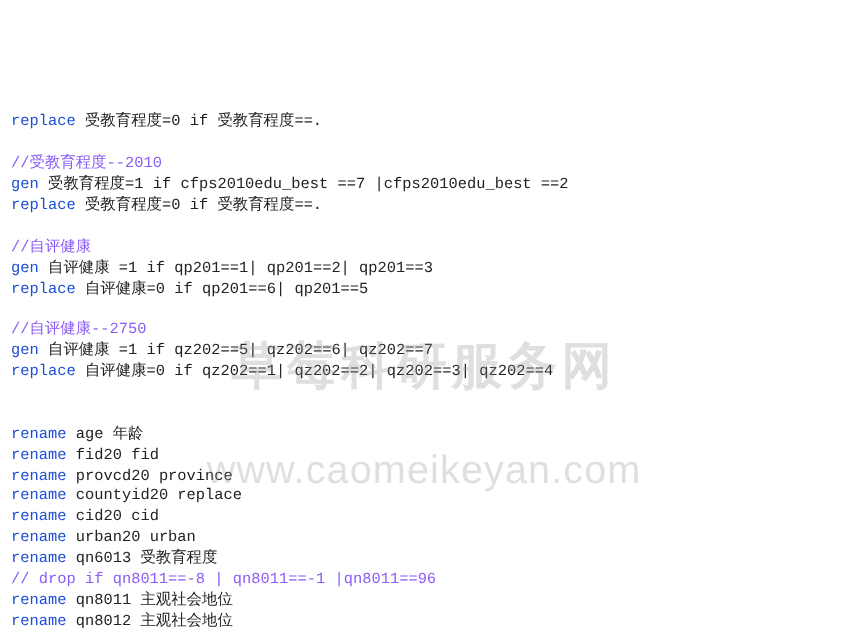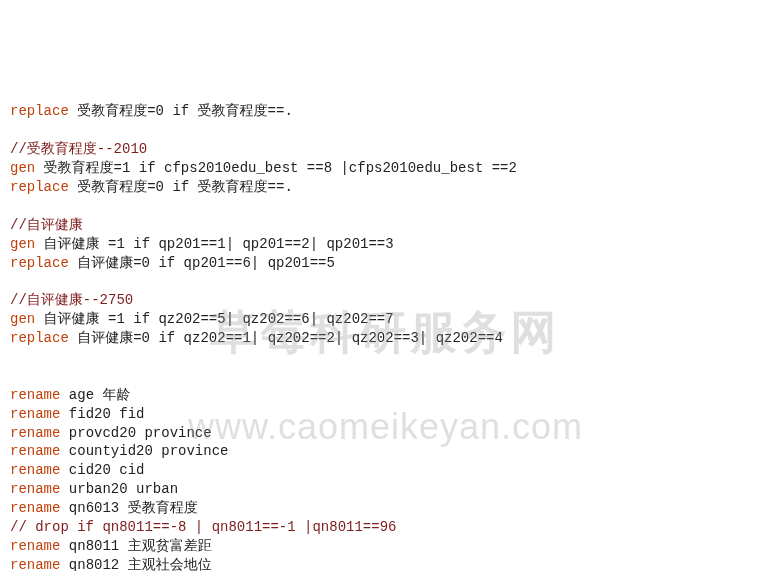--- a/index.html
+++ b/index.html
@@ -9,22 +9,22 @@
     font-size: 14px;
     line-height: 1.35;
     background: #ffffff;
     color: #222222;
     white-space: pre;
     width: 771px;
     box-sizing: border-box;
     overflow: hidden;
     position: relative;
   }
-  .kw { color: #c2410c; }
-  .cmt { color: #7f1d1d; }
+  .kw { color: #1d4ed8; }
+  .cmt { color: #8b5cf6; }
   .watermark {
     position: absolute;
     left: 50%;
     top: 50%;
     transform: translate(-50%, -50%);
     color: rgba(150,150,150,0.30);
     font-family: "Microsoft YaHei", Arial, sans-serif;
     pointer-events: none;
     user-select: none;
     text-align: center;
@@ -38,40 +38,40 @@
 
 
 
 <div class="watermark">
   <div class="wm-line1">草莓科研服务网</div>
   <div class="wm-line2">www.caomeikeyan.com</div>
 </div>
 <div><span class="kw">replace</span><span> 受教育程度=0 if 受教育程度==.</span>
 
 <span class="cmt">//受教育程度--2010</span>
-<span class="kw">gen</span><span> 受教育程度=1 if cfps2010edu_best ==8 |cfps2010edu_best ==2</span>
+<span class="kw">gen</span><span> 受教育程度=1 if cfps2010edu_best ==7 |cfps2010edu_best ==2</span>
 <span class="kw">replace</span><span> 受教育程度=0 if 受教育程度==.</span>
 
 <span class="cmt">//自评健康</span>
 <span class="kw">gen</span><span> 自评健康 =1 if qp201==1| qp201==2| qp201==3</span>
 <span class="kw">replace</span><span> 自评健康=0 if qp201==6| qp201==5</span>
 
 <span class="cmt">//自评健康--2750</span>
 <span class="kw">gen</span><span> 自评健康 =1 if qz202==5| qz202==6| qz202==7</span>
 <span class="kw">replace</span><span> 自评健康=0 if qz202==1| qz202==2| qz202==3| qz202==4</span>
 
 
 <span class="kw">rename</span><span> age 年龄</span>
 <span class="kw">rename</span><span> fid20 fid</span>
 <span class="kw">rename</span><span> provcd20 province</span>
-<span class="kw">rename</span><span> countyid20 province</span>
+<span class="kw">rename</span><span> countyid20 replace</span>
 <span class="kw">rename</span><span> cid20 cid</span>
 <span class="kw">rename</span><span> urban20 urban</span>
 <span class="kw">rename</span><span> qn6013 受教育程度</span>
 <span class="cmt">// drop if qn8011==-8 | qn8011==-1 |qn8011==96</span>
-<span class="kw">rename</span><span> qn8011 主观贫富差距</span>
+<span class="kw">rename</span><span> qn8011 主观社会地位</span>
 <span class="kw">rename</span><span> qn8012 主观社会地位</span>
 
 
 </div>
 
 
 
 
 </body></html>

